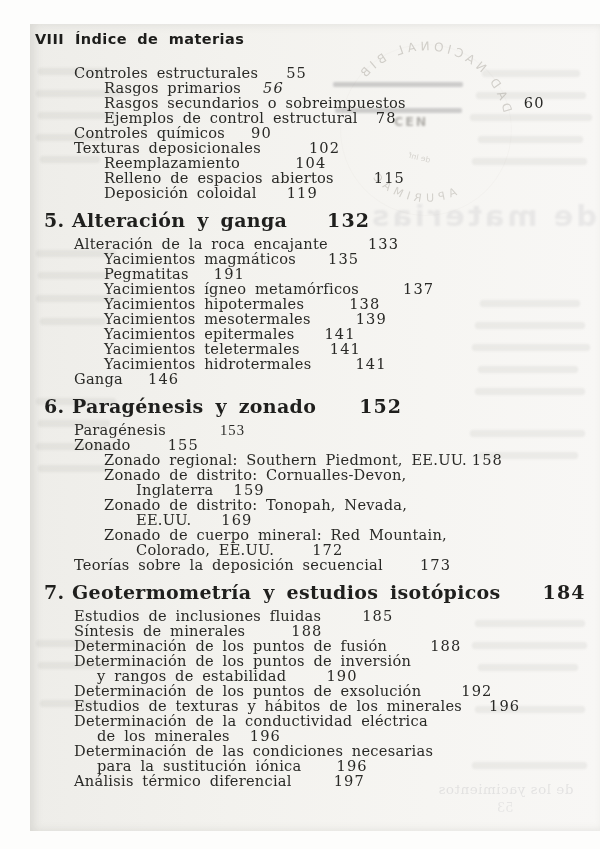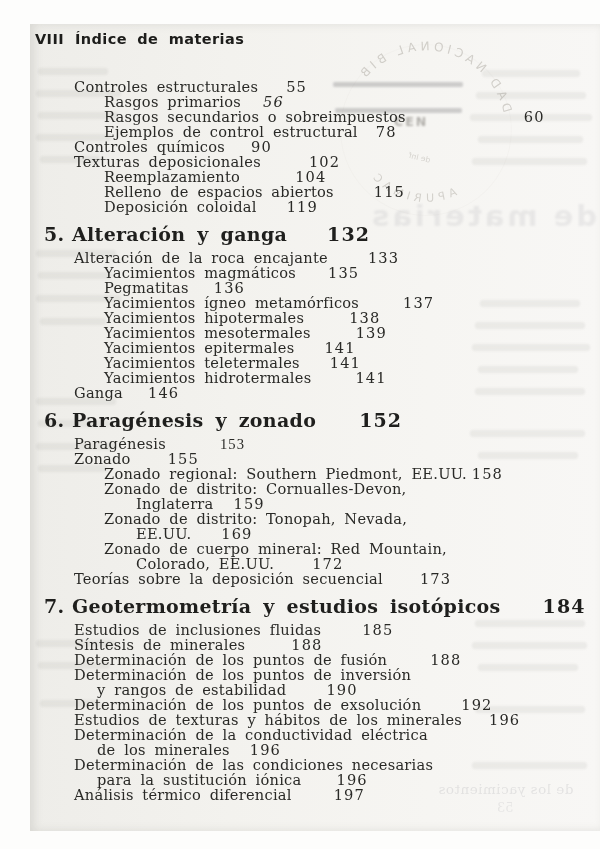--- a/index.html
+++ b/index.html
@@ -9,21 +9,21 @@
   
   .page-bg{position:absolute;left:30px;top:24px;right:0;bottom:18px;
            background:linear-gradient(90deg,#eeede9 0%,#f3f2ee 35%,#f6f5f2 70%,#f8f7f5 100%);
            box-shadow:inset 4px 0 9px rgba(160,158,150,.25);}
   
   .pagehead{position:absolute;left:35px;top:31px;
             font-family:"DejaVu Sans", sans-serif;font-weight:bold;
             font-size:14.5px;color:#1d1d1b;letter-spacing:.4px;word-spacing:5px;}
   .pagehead .folio{display:inline-block;min-width:40px;}
   
-  #toc{position:absolute;left:0;top:79px;width:600px;color:#292926;}
+  #toc{position:absolute;left:0;top:65px;width:600px;color:#292926;}
   .row{height:15px;line-height:15px;font-size:14.6px;letter-spacing:.25px;word-spacing:3.8px;white-space:nowrap;}
   .row.i0{margin-left:74px;}
   .row.i1{margin-left:104px;}
   .row.cont.i0{margin-left:97px;}
   .row.cont.i1{margin-left:136px;}
   .sec{margin:12px 0 8px 44px;height:16px;line-height:16px;
        font-size:19px;font-weight:bold;color:#1f1f1d;letter-spacing:.3px;word-spacing:5px;white-space:nowrap;}
   .sec .sec-num{display:inline-block;min-width:28px;font-weight:bold;}
   .pagenum{display:inline-block;letter-spacing:1.1px;}
   
@@ -118,21 +118,21 @@
       <div class="row i1">Rasgos secundarios o sobreimpuestos<span class="pagenum" style="margin-left: 118px;">60</span></div>
       <div class="row i1">Ejemplos de control estructural<span class="pagenum" style="margin-left: 18px;">78</span></div>
       <div class="row i0">Controles químicos<span class="pagenum" style="margin-left: 26px;">90</span></div>
       <div class="row i0">Texturas deposicionales<span class="pagenum" style="margin-left: 48px;">102</span></div>
       <div class="row i1">Reemplazamiento<span class="pagenum" style="margin-left: 55px;">104</span></div>
       <div class="row i1">Relleno de espacios abiertos<span class="pagenum" style="margin-left: 40px;">115</span></div>
       <div class="row i1">Deposición coloidal<span class="pagenum" style="margin-left: 30px;">119</span></div>
       <div class="sec"><span class="sec-num">5.</span><span>Alteración y ganga</span><span class="pagenum" style="margin-left: 40px;">132</span></div>
       <div class="row i0">Alteración de la roca encajante<span class="pagenum" style="margin-left: 40px;">133</span></div>
       <div class="row i1">Yacimientos magmáticos<span class="pagenum" style="margin-left: 32px;">135</span></div>
-      <div class="row i1">Pegmatitas<span class="pagenum" style="margin-left: 25px;">136</span></div>
+      <div class="row i1">Pegmatitas<span class="pagenum" style="margin-left: 25px;">191</span></div>
       <div class="row i1">Yacimientos ígneo metamórficos<span class="pagenum" style="margin-left: 44px;">137</span></div>
       <div class="row i1">Yacimientos hipotermales<span class="pagenum" style="margin-left: 45px;">138</span></div>
       <div class="row i1">Yacimientos mesotermales<span class="pagenum" style="margin-left: 45px;">139</span></div>
       <div class="row i1">Yacimientos epitermales<span class="pagenum" style="margin-left: 30px;">141</span></div>
       <div class="row i1">Yacimientos teletermales<span class="pagenum" style="margin-left: 30px;">141</span></div>
       <div class="row i1">Yacimientos hidrotermales<span class="pagenum" style="margin-left: 44px;">141</span></div>
       <div class="row i0">Ganga<span class="pagenum" style="margin-left: 25px;">146</span></div>
       <div class="sec"><span class="sec-num">6.</span><span>Paragénesis y zonado</span><span class="pagenum" style="margin-left: 43px;">152</span></div>
       <div class="row i0">Paragénesis<span class="pagenum" style="margin-left: 54px; font-family: Liberation Serif, serif;">153</span></div>
       <div class="row i0">Zonado<span class="pagenum" style="margin-left: 37px;">155</span></div>

